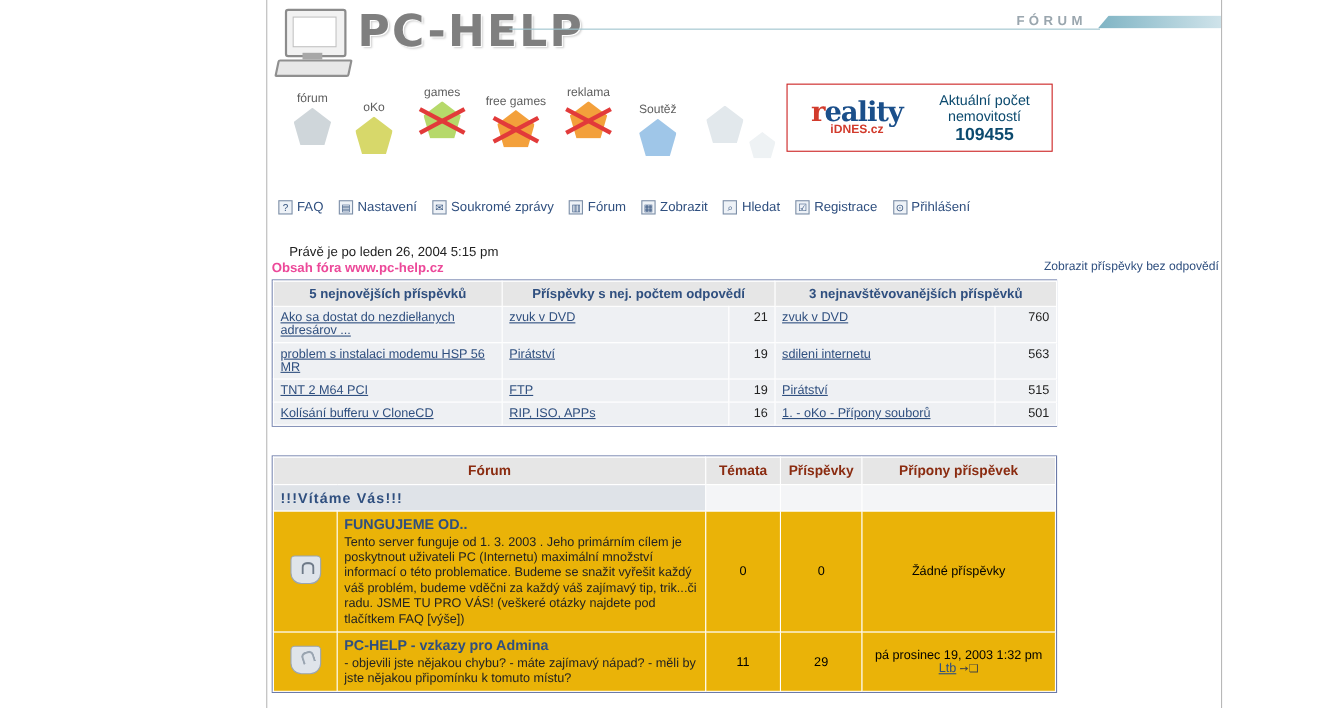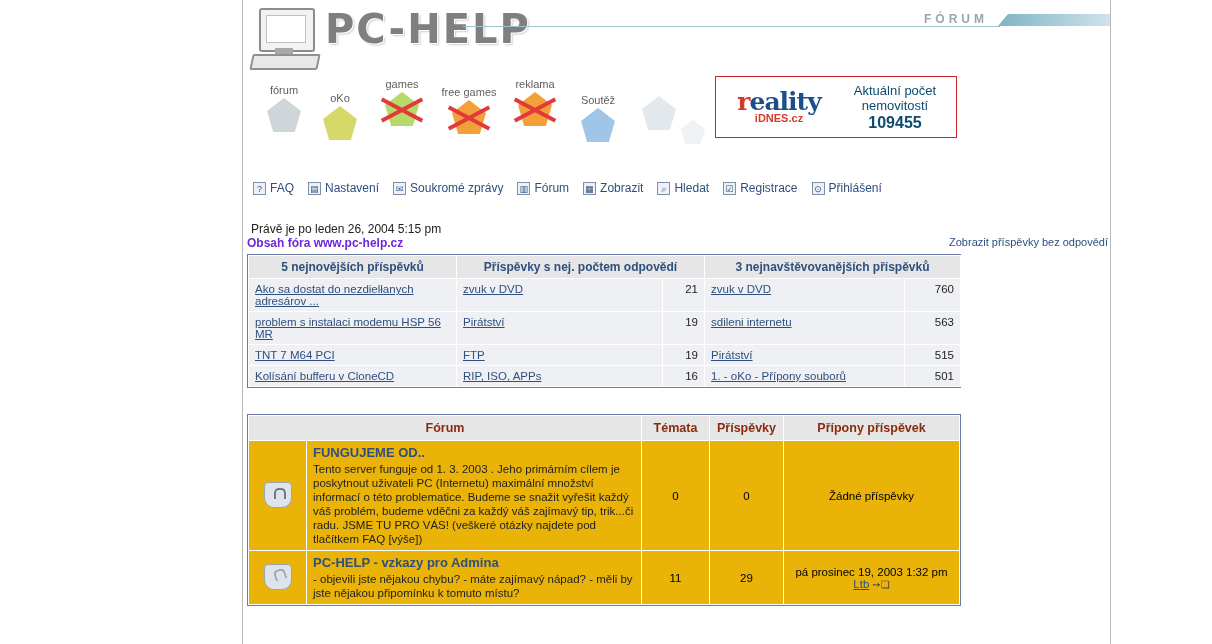--- a/index.html
+++ b/index.html
@@ -228,30 +228,30 @@
     color: #33527d;
     font-size: 9px;
     line-height: 13px;
     text-align: center;
     box-sizing: border-box;
   }
 
   
   .dateline {
     position: absolute;
-    left: 8px; top: 222px;
+    left: 20px; top: 222px;
     font-size: 12px;
     color: #222;
   }
   .breadcrumb {
     position: absolute;
     left: 4px; top: 236px;
     font-size: 12px;
     font-weight: bold;
-    color: #6d28d9;
+    color: #ec4899;
   }
   .topright-link {
     position: absolute;
     right: 2px; top: 236px;
     font-size: 11px;
     color: #2f4f7f;
   }
 
   
   .panel {
@@ -505,21 +505,21 @@
           <td class="num-cell">760</td>
         </tr>
         <tr>
           <td><a href="#">problem s instalaci modemu HSP 56 MR</a></td>
           <td><a href="#">Pirátství</a></td>
           <td class="num-cell">19</td>
           <td><a href="#">sdileni internetu</a></td>
           <td class="num-cell">563</td>
         </tr>
         <tr>
-          <td><a href="#">TNT 7 M64 PCI</a></td>
+          <td><a href="#">TNT 2 M64 PCI</a></td>
           <td><a href="#">FTP</a></td>
           <td class="num-cell">19</td>
           <td><a href="#">Pirátství</a></td>
           <td class="num-cell">515</td>
         </tr>
         <tr>
           <td><a href="#">Kolísání bufferu v CloneCD</a></td>
           <td><a href="#">RIP, ISO, APPs</a></td>
           <td class="num-cell">16</td>
           <td><a href="#">1. - oKo - Přípony souborů</a></td>
@@ -540,20 +540,26 @@
       </colgroup>
       <thead>
         <tr>
           <th colspan="2">Fórum</th>
           <th>Témata</th>
           <th>Příspěvky</th>
           <th>Přípony příspěvek</th>
         </tr>
       </thead>
       <tbody>
+        <tr class="cat-row">
+          <td colspan="2">!!!Vítáme Vás!!!</td>
+          <td class="cat-blank"></td>
+          <td class="cat-blank"></td>
+          <td class="cat-blank"></td>
+        </tr>
         <tr>
           <td class="folder-cell">
             <span class="folder"></span>
           </td>
           <td>
             <div class="forum-title">FUNGUJEME OD..</div>
             <div class="forum-desc">Tento server funguje od 1. 3. 2003 . Jeho primárním cílem je poskytnout uživateli PC (Internetu) maximální množství informací o této problematice. Budeme se snažit vyřešit každý váš problém, budeme vděčni za každý váš zajímavý tip, trik...či radu. JSME TU PRO VÁS! (veškeré otázky najdete pod tlačítkem FAQ [výše])</div>
           </td>
           <td class="col-topics">0</td>
           <td class="col-posts">0</td>

